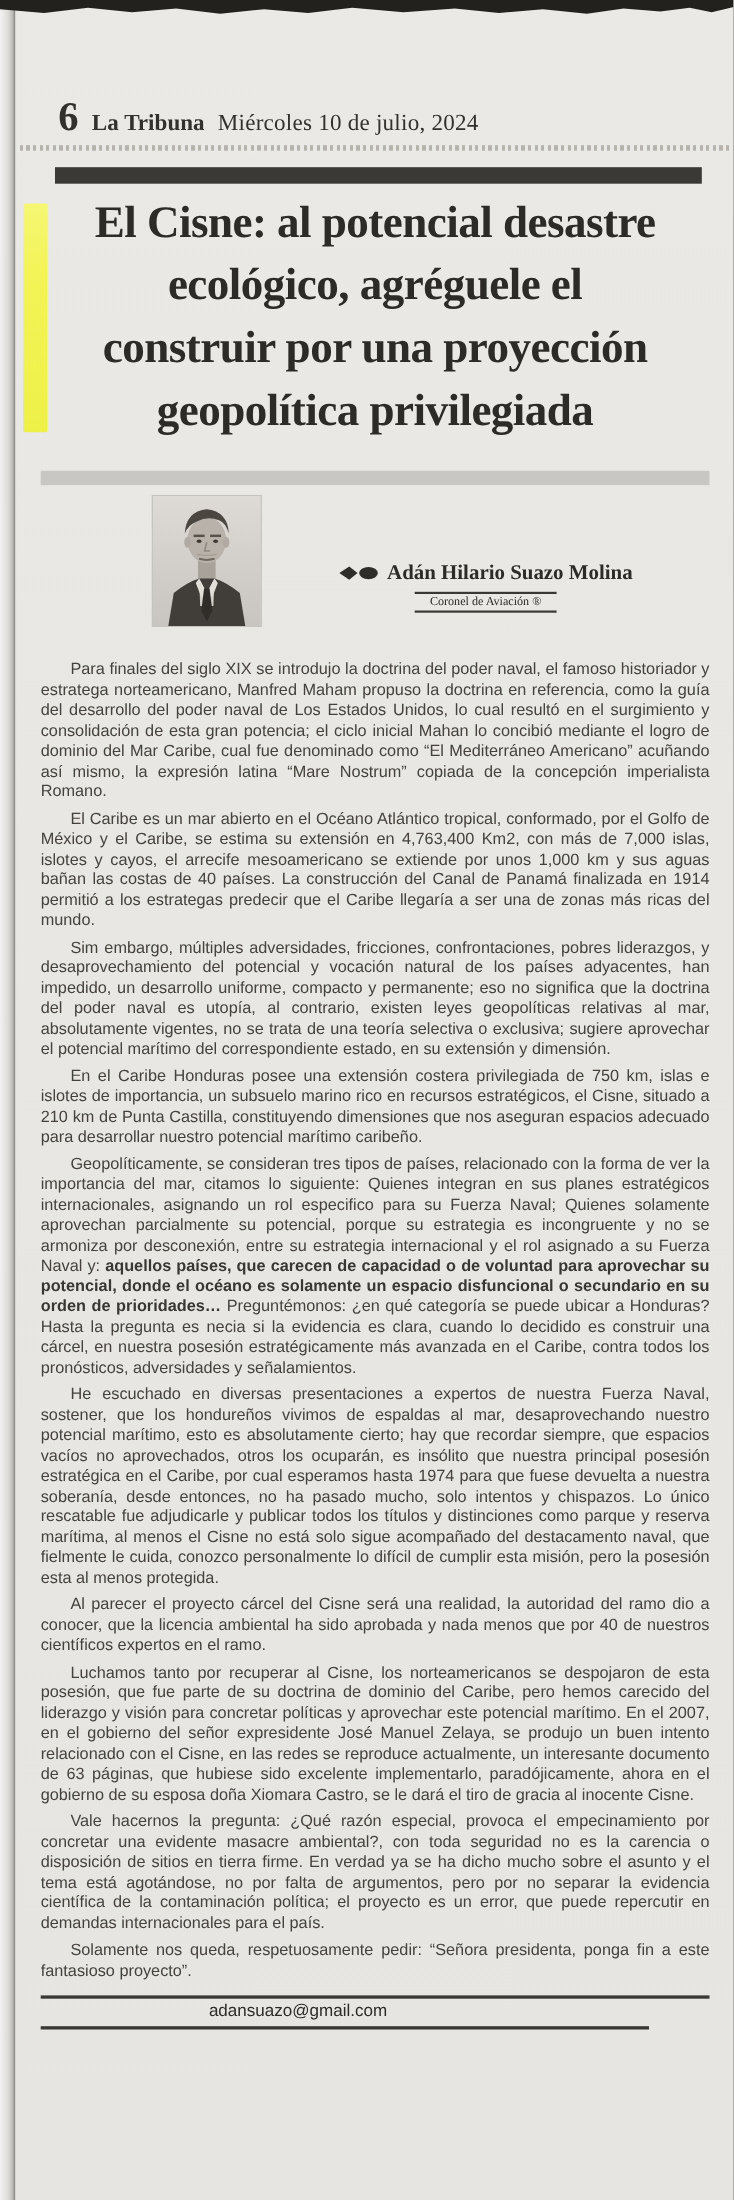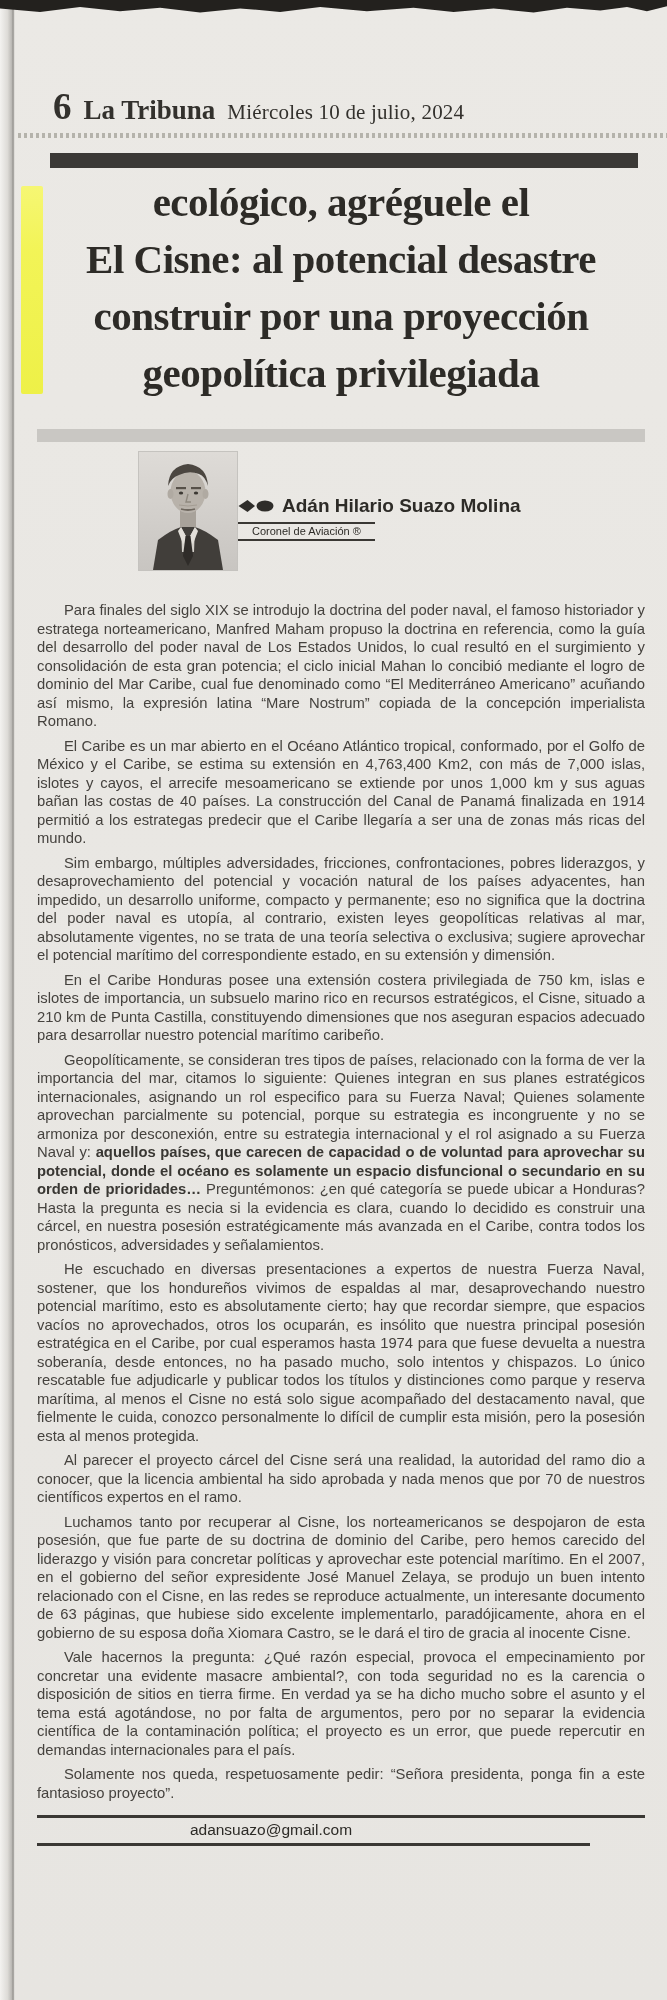--- a/index.html
+++ b/index.html
@@ -27,21 +27,21 @@
     position:absolute;top:6px;left:0;width:15px;bottom:0;z-index:4;
     background:linear-gradient(90deg,#f3f2f0 0%,#dddbd7 50%,#bab8b4 78%,#908e8a 88%,#d8d6d2 94%,#e6e4e0 100%);
   }
   .content{position:absolute;left:37px;right:22px;top:0;}
   
   .masthead-row{
     margin-top:88px;display:flex;align-items:baseline;gap:12px;
     font-family:"Liberation Serif",serif;color:#33312d;
   }
   .page-number{font-size:37px;font-weight:bold;margin-left:16px;line-height:1;}
-  .newspaper-name{font-size:27px;font-weight:bold;}
+  .newspaper-name{font-size:21px;font-weight:bold;}
   .issue-date{font-size:21px;letter-spacing:.2px;}
   .dotted-rule{
     margin:7px -22px 0 -37px;height:5px;
     background:repeating-linear-gradient(90deg,#a3a198 0 3px,transparent 3px 6px);
     opacity:.75;
   }
   
   .black-bar{margin-top:15px;margin-left:13px;width:588px;height:15px;background:var(--bar-dark);}
   .headline{
     position:relative;margin-top:6px;text-align:center;
@@ -54,21 +54,21 @@
     background:linear-gradient(180deg,#f7f86a 0%,var(--highlight) 30%,#eef13a 100%);
     opacity:.92;border-radius:2px;
   }
   .gray-bar{margin-top:27px;width:100%;height:13px;background:var(--bar-gray);}
   
   .byline-section{margin-top:9px;display:flex;align-items:flex-start;}
   .author-photo{
     margin-left:101px;width:100px;height:120px;flex:0 0 auto;
     border:1px solid #c5c3bf;background:#d6d3cf;
   }
-  .byline-block{flex:1;margin-top:44px;color:var(--ink);}
+  .byline-block{flex:1;text-align:center;margin-top:60px;color:var(--ink);font-family:Liberation Serif, serif;}
   .byline-name-row{display:inline-flex;align-items:center;gap:8px;font-size:19px;font-weight:bold;}
   .author-role{
     display:inline-block;margin-top:5px;font-size:11px;font-weight:normal;
     padding:1px 14px 2px;border-top:2px solid #3a3834;border-bottom:2px solid #3a3834;
   }
   
   .article-body{
     margin-top:30px;color:var(--body-text);font-size:14.8px;line-height:18.5px;
     text-align:justify;hyphens:auto;-webkit-hyphens:auto;
   }
@@ -93,22 +93,22 @@
       <span class="page-number">6</span>
       <span class="newspaper-name">La Tribuna</span>
       <span class="issue-date">Miércoles 10 de julio, 2024</span>
     </div>
     <div class="dotted-rule"></div>
 
     <div class="black-bar"></div>
     <h1 class="headline">
       <span class="highlight-strip"></span>
 
-    <div class="headline-line">ecológico, agréguele el</div>
-        <div class="headline-line">El Cisne: al potencial desastre</div>
+    <div class="headline-line">El Cisne: al potencial desastre</div>
+        <div class="headline-line">ecológico, agréguele el</div>
         <div class="headline-line">construir por una proyección</div>
         <div class="headline-line">geopolítica privilegiada</div>
       </h1>
     <div class="gray-bar"></div>
 
     <div class="byline-section">
       <div class="author-photo">
         <svg width="98" height="118" viewBox="0 0 98 118">
           <defs>
             <linearGradient id="bgph" x1="0" y1="0" x2="0" y2="1">
@@ -157,21 +157,21 @@
       </div>
     </div>
 
     <div class="article-body">
         <p class="body-para"><span>Para finales del siglo XIX se introdujo la doctrina del poder naval, el famoso historiador y estratega norteamericano, Manfred Maham propuso la doctrina en referencia, como la guía del desarrollo del poder naval de Los Estados Unidos, lo cual resultó en el surgimiento y consolidación de esta gran potencia; el ciclo inicial Mahan lo concibió mediante el logro de dominio del Mar Caribe, cual fue denominado como “El Mediterráneo Americano” acuñando así mismo, la expresión latina “Mare Nostrum” copiada de la concepción imperialista Romano.</span></p>
         <p class="body-para"><span>El Caribe es un mar abierto en el Océano Atlántico tropical, conformado, por el Golfo de México y el Caribe, se estima su extensión en 4,763,400 Km2, con más de 7,000 islas, islotes y cayos, el arrecife mesoamericano se extiende por unos 1,000 km y sus aguas bañan las costas de 40 países. La construcción del Canal de Panamá finalizada en 1914 permitió a los estrategas predecir que el Caribe llegaría a ser una de zonas más ricas del mundo.</span></p>
         <p class="body-para"><span>Sim embargo, múltiples adversidades, fricciones, confrontaciones, pobres liderazgos, y desaprovechamiento del potencial y vocación natural de los países adyacentes, han impedido, un desarrollo uniforme, compacto y permanente; eso no significa que la doctrina del poder naval es utopía, al contrario, existen leyes geopolíticas relativas al mar, absolutamente vigentes, no se trata de una teoría selectiva o exclusiva; sugiere aprovechar el potencial marítimo del correspondiente estado, en su extensión y dimensión.</span></p>
         <p class="body-para"><span>En el Caribe Honduras posee una extensión costera privilegiada de 750 km, islas e islotes de importancia, un subsuelo marino rico en recursos estratégicos, el Cisne, situado a 210 km de Punta Castilla, constituyendo dimensiones que nos aseguran espacios adecuado para desarrollar nuestro potencial marítimo caribeño.</span></p>
         <p class="body-para"><span>Geopolíticamente, se consideran tres tipos de países, relacionado con la forma de ver la importancia del mar, citamos lo siguiente: Quienes integran en sus planes estratégicos internacionales, asignando un rol especifico para su Fuerza Naval; Quienes solamente aprovechan parcialmente su potencial, porque su estrategia es incongruente y no se armoniza por desconexión, entre su estrategia internacional y el rol asignado a su Fuerza Naval y: </span><span class="seg-bold">aquellos países, que carecen de capacidad o de voluntad para aprovechar su potencial, donde el océano es solamente un espacio disfuncional o secundario en su orden de prioridades… </span><span>Preguntémonos: ¿en qué categoría se puede ubicar a Honduras? Hasta la pregunta es necia si la evidencia es clara, cuando lo decidido es construir una cárcel, en nuestra posesión estratégicamente más avanzada en el Caribe, contra todos los pronósticos, adversidades y señalamientos.</span></p>
         <p class="body-para"><span>He escuchado en diversas presentaciones a expertos de nuestra Fuerza Naval, sostener, que los hondureños vivimos de espaldas al mar, desaprovechando nuestro potencial marítimo, esto es absolutamente cierto; hay que recordar siempre, que espacios vacíos no aprovechados, otros los ocuparán, es insólito que nuestra principal posesión estratégica en el Caribe, por cual esperamos hasta 1974 para que fuese devuelta a nuestra soberanía, desde entonces, no ha pasado mucho, solo intentos y chispazos. Lo único rescatable fue adjudicarle y publicar todos los títulos y distinciones como parque y reserva marítima, al menos el Cisne no está solo sigue acompañado del destacamento naval, que fielmente le cuida, conozco personalmente lo difícil de cumplir esta misión, pero la posesión esta al menos protegida.</span></p>
-        <p class="body-para"><span>Al parecer el proyecto cárcel del Cisne será una realidad, la autoridad del ramo dio a conocer, que la licencia ambiental ha sido aprobada y nada menos que por 70 de nuestros científicos expertos en el ramo.</span></p>
+        <p class="body-para"><span>Al parecer el proyecto cárcel del Cisne será una realidad, la autoridad del ramo dio a conocer, que la licencia ambiental ha sido aprobada y nada menos que por 40 de nuestros científicos expertos en el ramo.</span></p>
         <p class="body-para"><span>Luchamos tanto por recuperar al Cisne, los norteamericanos se despojaron de esta posesión, que fue parte de su doctrina de dominio del Caribe, pero hemos carecido del liderazgo y visión para concretar políticas y aprovechar este potencial marítimo. En el 2007, en el gobierno del señor expresidente José Manuel Zelaya, se produjo un buen intento relacionado con el Cisne, en las redes se reproduce actualmente, un interesante documento de 63 páginas, que hubiese sido excelente implementarlo, paradójicamente, ahora en el gobierno de su esposa doña Xiomara Castro, se le dará el tiro de gracia al inocente Cisne.</span></p>
         <p class="body-para"><span>Vale hacernos la pregunta: ¿Qué razón especial, provoca el empecinamiento por concretar una evidente masacre ambiental?, con toda seguridad no es la carencia o disposición de sitios en tierra firme. En verdad ya se ha dicho mucho sobre el asunto y el tema está agotándose, no por falta de argumentos, pero por no separar la evidencia científica de la contaminación política; el proyecto es un error, que puede repercutir en demandas internacionales para el país.</span></p>
         <p class="body-para"><span>Solamente nos queda, respetuosamente pedir: “Señora presidenta, ponga fin a este fantasioso proyecto”.</span></p>
       </div>
 
     <div class="footer-email">
       <div class="rule-top"></div>
       <div class="email-text">adansuazo@gmail.com</div>
       <div class="rule-bottom"></div>
     </div>

